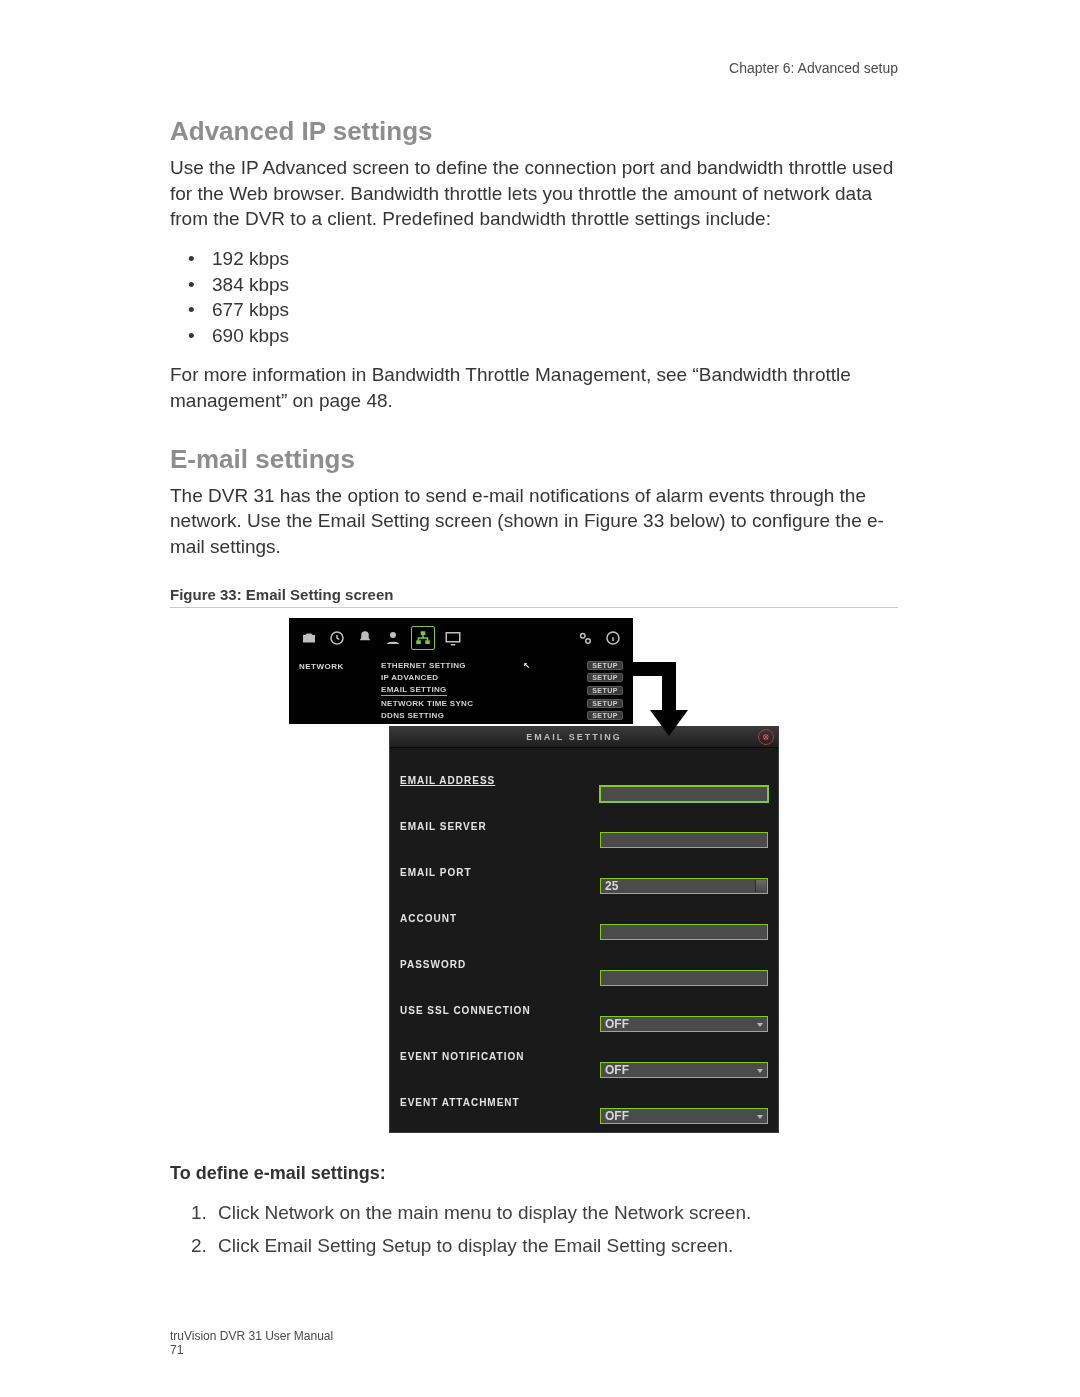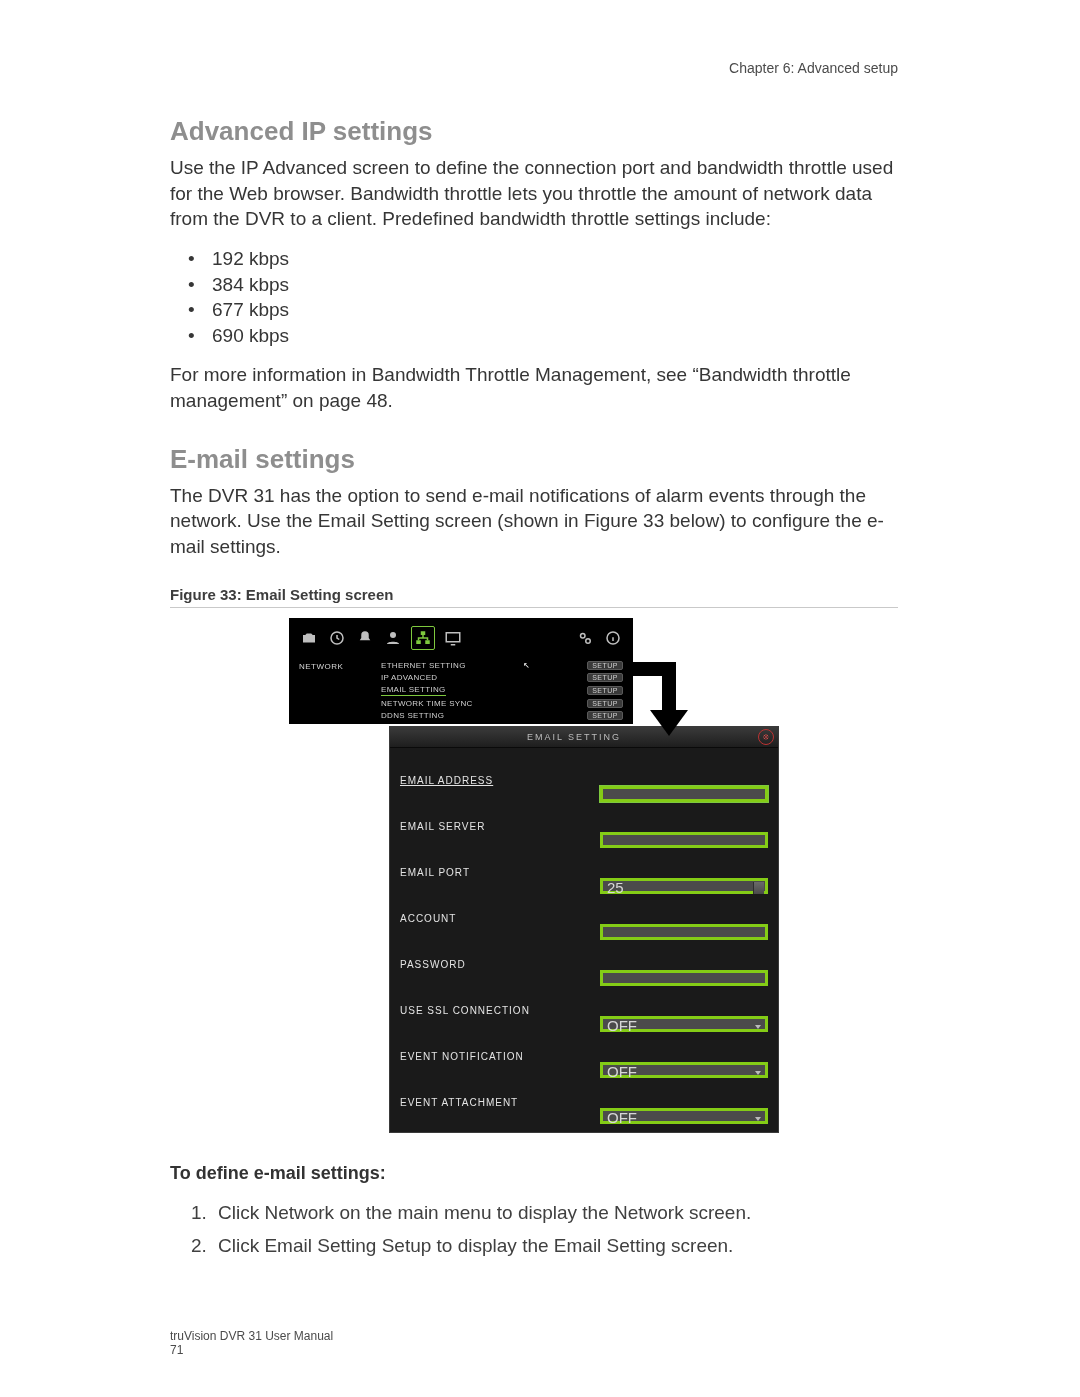--- a/index.html
+++ b/index.html
@@ -67,20 +67,21 @@
     border-top: 1px solid #c9c9c9;
     margin: 0 0 0 0;
   }
   
   .shot-wrap {
     width: 100%;
     display: flex;
     justify-content: center;
     margin-top: 10px;
     margin-bottom: 30px;
+    font-weight: bold;
   }
   .netwin {
     width: 344px;
     background: #000000;
     color: #e8e8e8;
     font-family: Verdana, Arial, sans-serif;
     font-size: 9px;
     padding: 8px 0 0 0;
     box-sizing: border-box;
   }
@@ -184,23 +185,23 @@
   .erow .elbl {
     width: 200px;
     font-size: 10px;
     color: #e4e4e4;
     letter-spacing: 1px;
   }
   .efield {
     flex: 1;
     height: 16px;
     background: #4b4b4b;
-    border: 3px solid #84cc16;
+    border: 1px solid #84cc16;
     box-sizing: border-box;
-    font-size: 15px;
+    font-size: 12px;
     color: #d7d7d7;
     padding: 0 4px;
     line-height: 14px;
     position: relative;
     margin-top: 26px;
   }
   .efield.spin::after {
     content: "";
     position: absolute;
     right: 1px; top: 1px;

